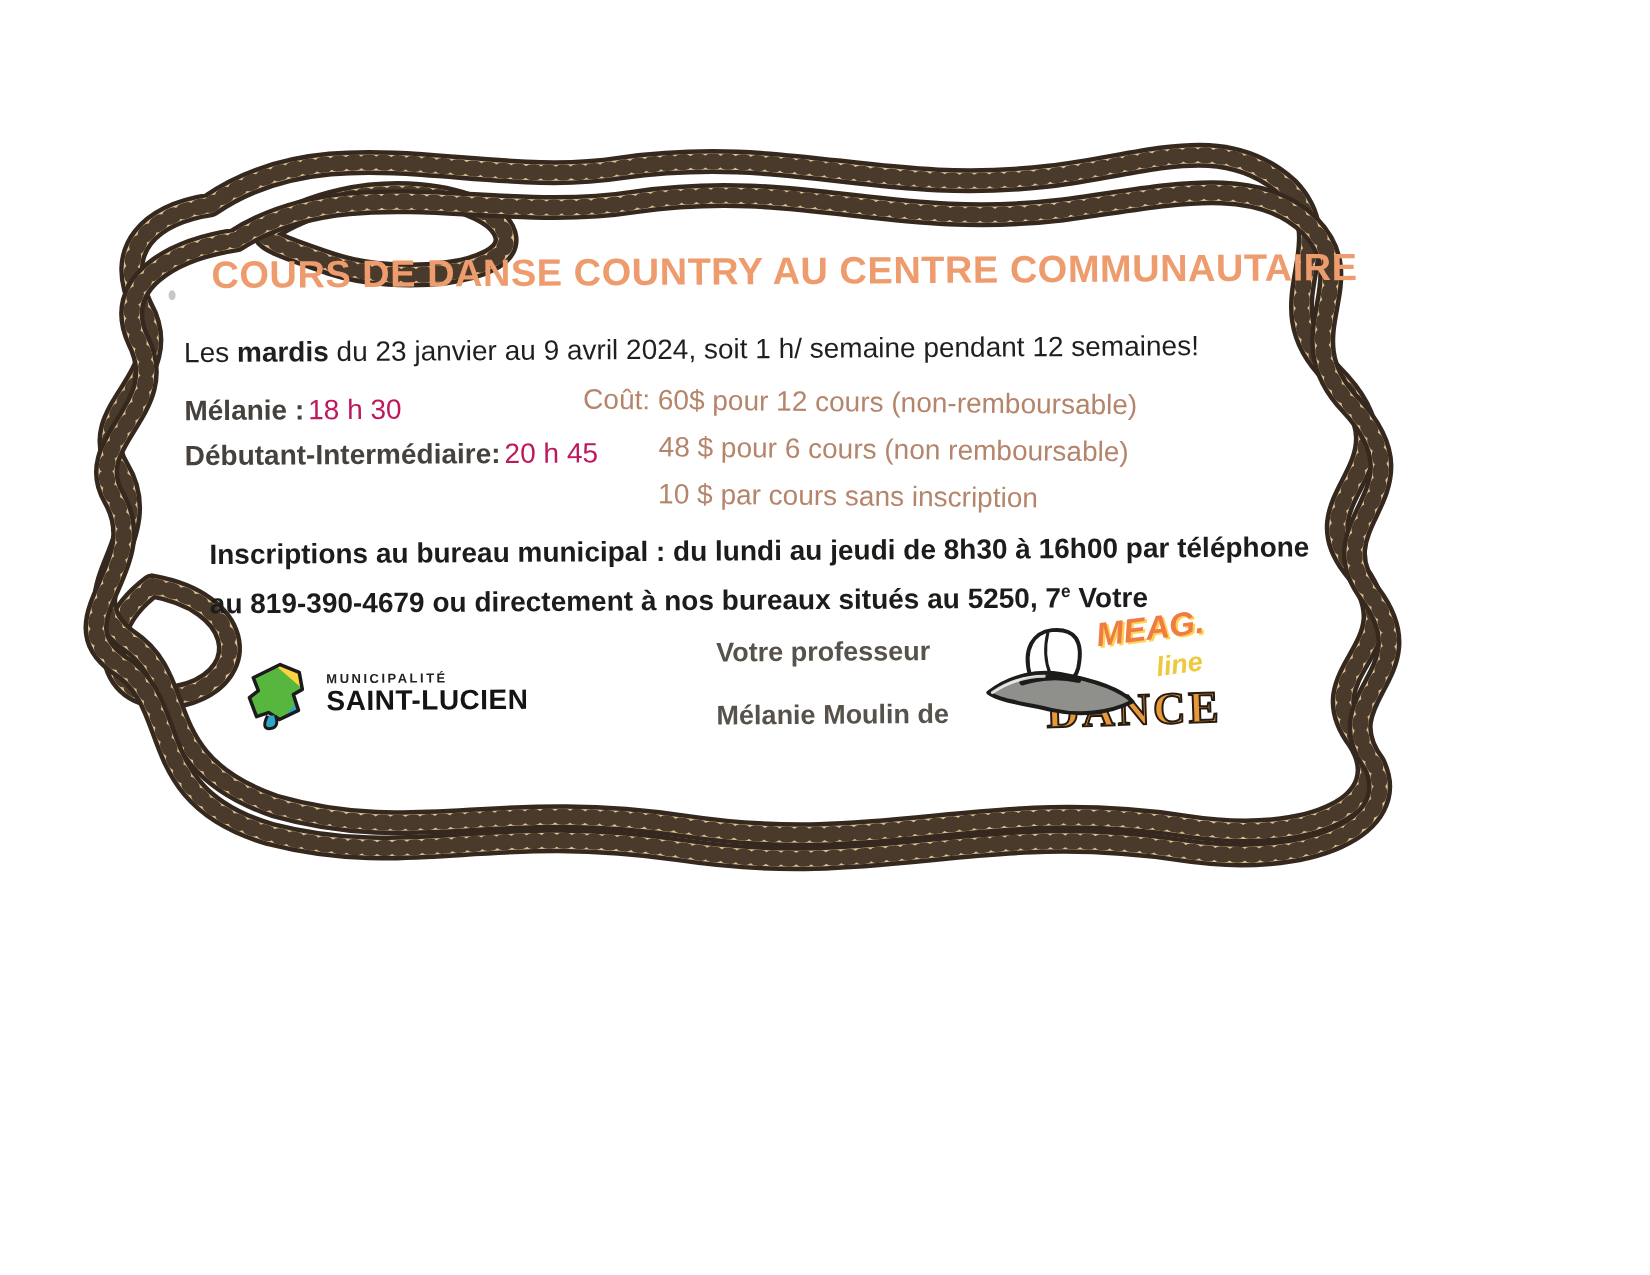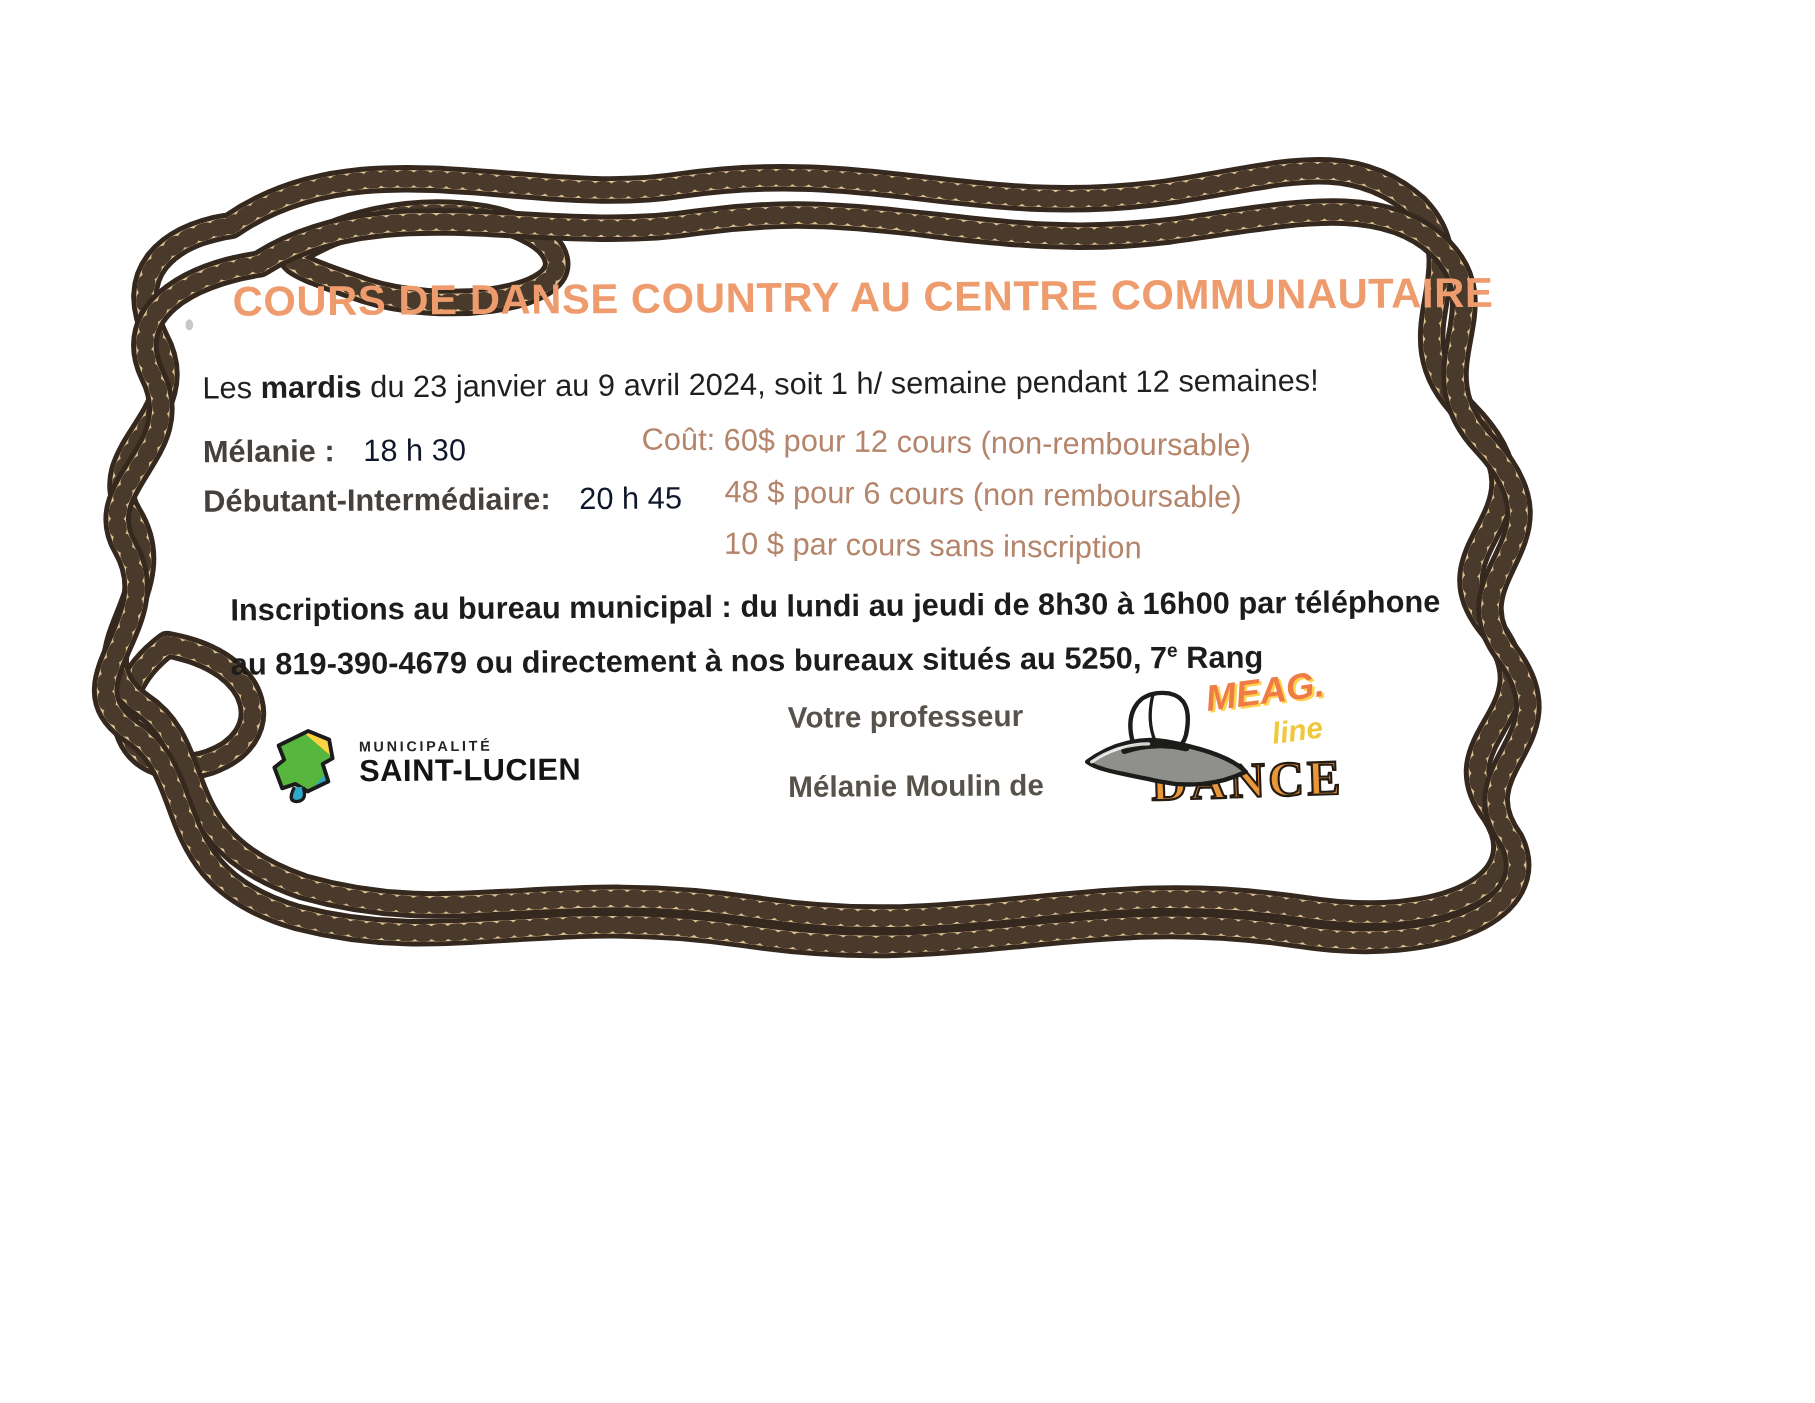--- a/index.html
+++ b/index.html
@@ -15,21 +15,21 @@
   .title{
     position:absolute;left:214px;top:250px;
     font-size:38px;font-weight:700;letter-spacing:0.5px;
     color:#ee9c6d;white-space:nowrap;
   }
   .intro{position:absolute;left:186px;top:333px;font-size:28px;white-space:nowrap;color:#211f1d;}
   .b{font-weight:700;margin-top:16px;}
 
   .sched{position:absolute;left:186px;font-size:28px;white-space:nowrap;}
   .sched .lbl{font-weight:700;color:#46413c;}
-  .sched .time{margin-left:26px;color:#0f172a;}
+  .sched .time{margin-left:4px;color:#be185d;}
   .s1{top:391px;}
   .s2{top:436px;}
 
   .pricing{
     position:absolute;left:584px;top:379px;
     font-size:28px;color:#b5856b;line-height:47px;white-space:nowrap;
     transform:rotate(1deg);
   }
   .pricing .p2,.pricing .p3{padding-left:76px;}
 
@@ -127,21 +127,21 @@
 
     <div class="pricing">
       <div class="p1">Coût: 60$ pour 12 cours (non-remboursable)</div>
       <div class="p2">48 $ pour 6 cours (non remboursable)</div>
       <div class="p3">10 $ par cours sans inscription</div>
     </div>
 
     <div class="reg">
       <div>Inscriptions au bureau municipal : du lundi au jeudi de 8h30 à 16h00 par téléphone</div>
       <div>
-        <span>au 819-390-4679 ou directement à nos bureaux situés au 5250, 7</span><sup>e</sup><span> Rang</span>
+        <span>au 819-390-4679 ou directement à nos bureaux situés au 5250, 7</span><sup>e</sup><span> Votre</span>
       </div>
     </div>
 
     <div class="prof prof1">Votre professeur</div>
     <div class="prof prof2">Mélanie Moulin de</div>
 
     <div class="muni">
       <svg width="74" height="78" viewBox="0 0 74 78" aria-hidden="true">
         <defs>
           <clipPath id="blobClip">

